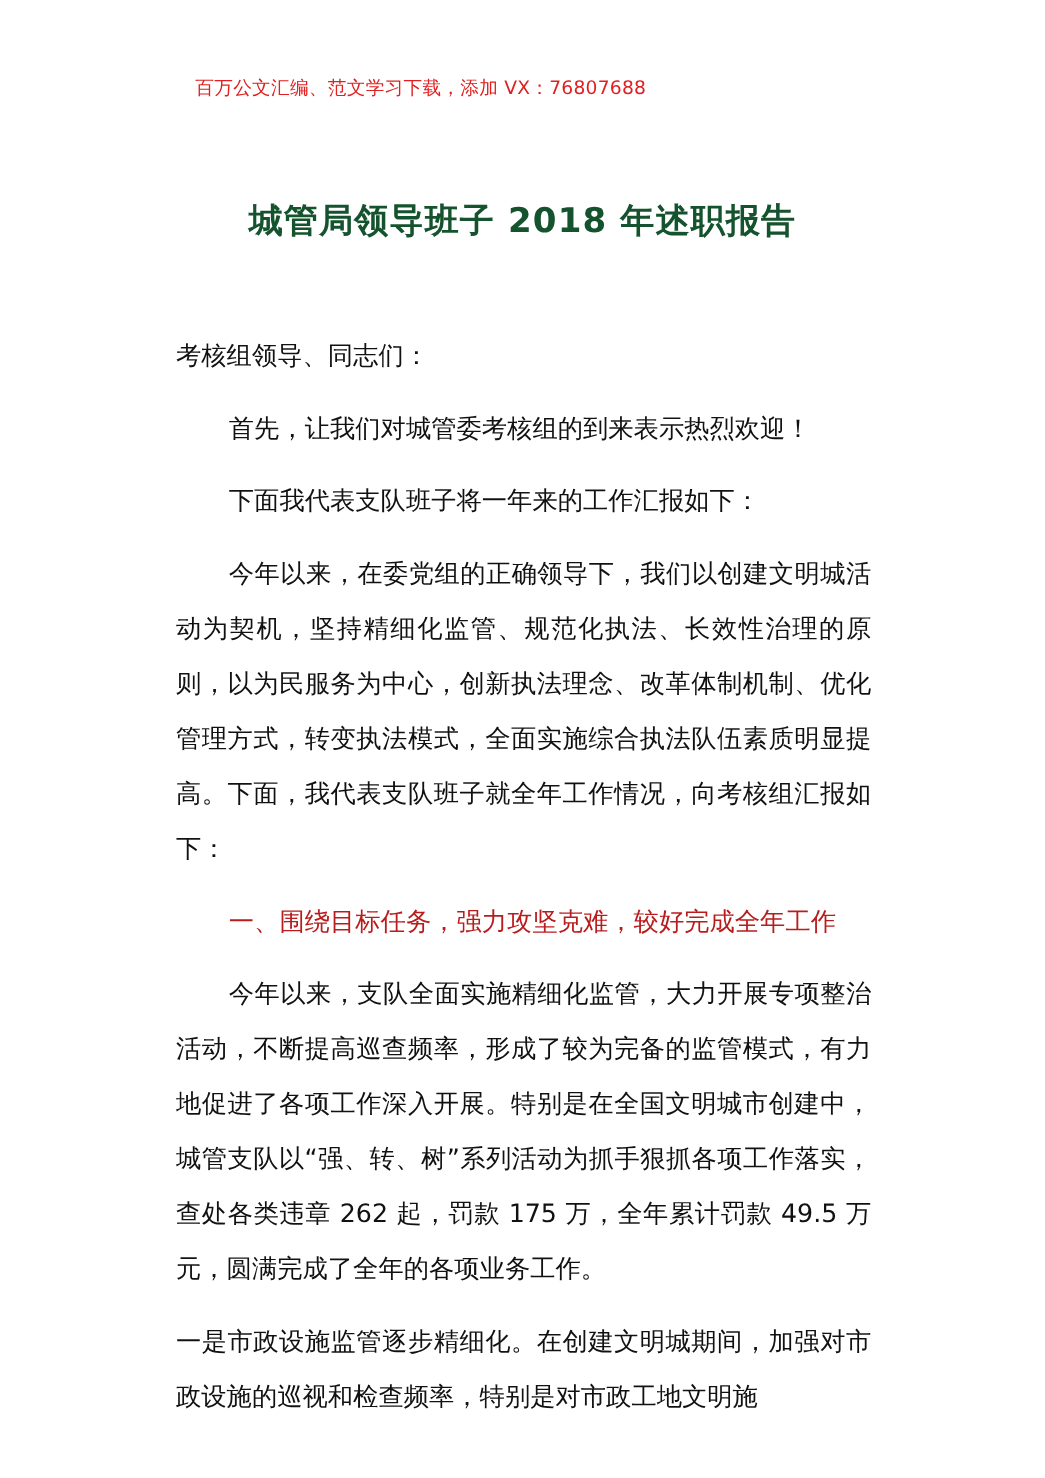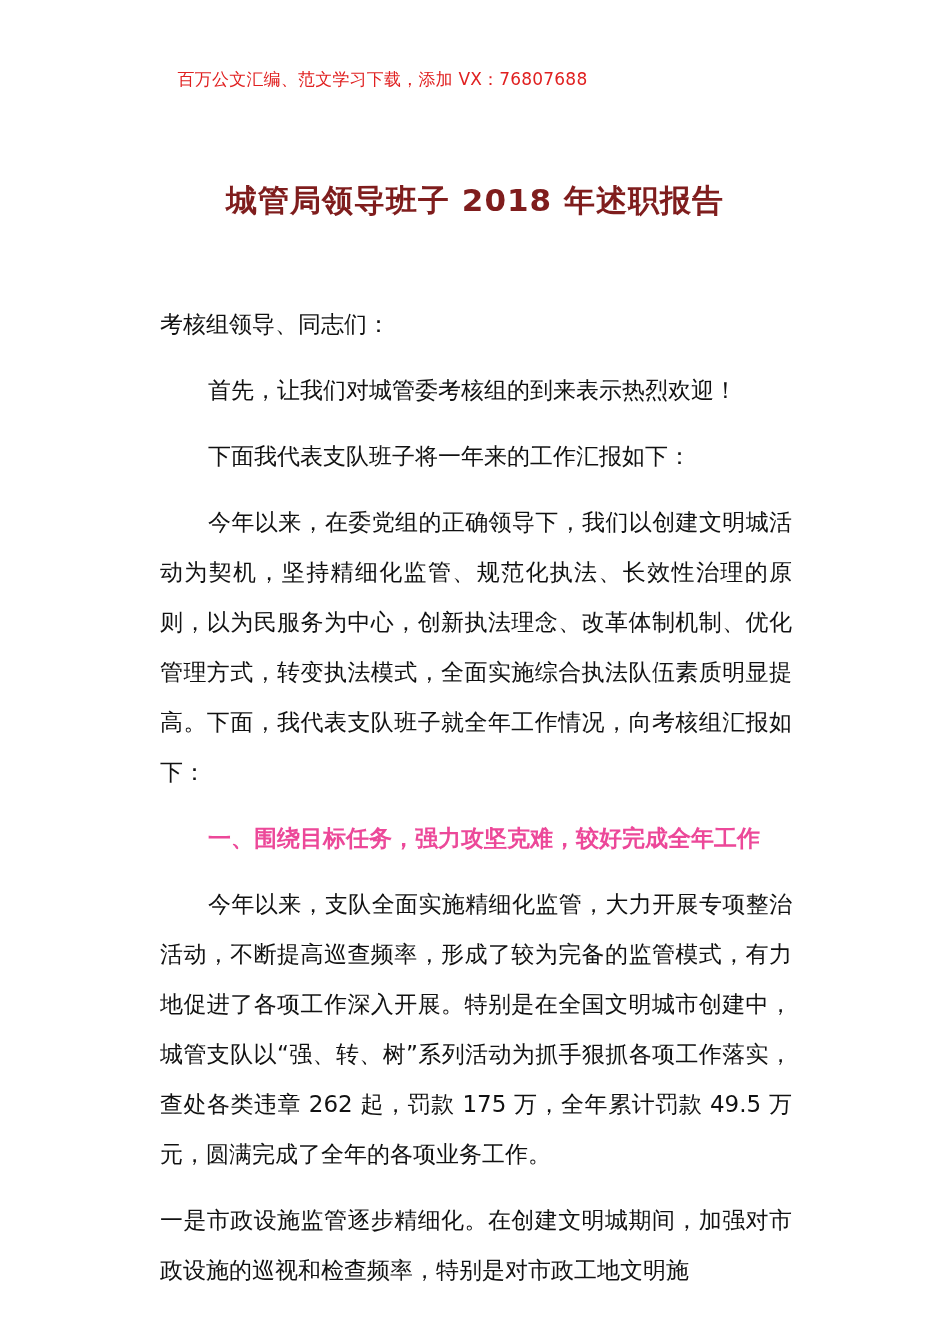--- a/index.html
+++ b/index.html
@@ -1,26 +1,26 @@
 <!DOCTYPE html>
 <html><head>
 <meta charset="utf-8">
 <style>
   html, body { margin: 0; padding: 0; background: #ffffff; }
   body { width: 950px; height: 1344px; position: relative; overflow: hidden;
          font-family: "DejaVu Sans", "Liberation Sans", sans-serif; color: #111; }
   .watermark { position: absolute; top: 68px; left: 0; width: 765px; text-align: center;
                font-size: 17px; color: #e02020; letter-spacing: 0.2px; }
   .title { position: absolute; top: 180px; left: 0; width: 950px; text-align: center;
-           font-size: 31px; font-weight: bold; color: #7f1d1d; letter-spacing: 1px; }
+           font-size: 31px; font-weight: bold; color: #14532d; letter-spacing: 1px; }
   .body-text { position: absolute; top: 283px; left: 144px; width: 664px;
                font-size: 23px; line-height: 50px; color: #111; }
   .body-text p { margin: 16px; text-align: justify; text-justify: inter-character; }
   .indent { text-indent: 48px; }
-  .heading { font-weight: bold; color: #ec4899; }
+  .heading { font-weight: normal; color: #b91c1c; }
 </style>
 </head>
 <body>
 
 <div class="watermark">百万公文汇编、范文学习下载，添加 VX：76807688</div>
 
 <h1 class="title" style="margin:0;">城管局领导班子 2018 年述职报告</h1>
 
 <div class="body-text">
   <p>考核组领导、同志们：</p>

